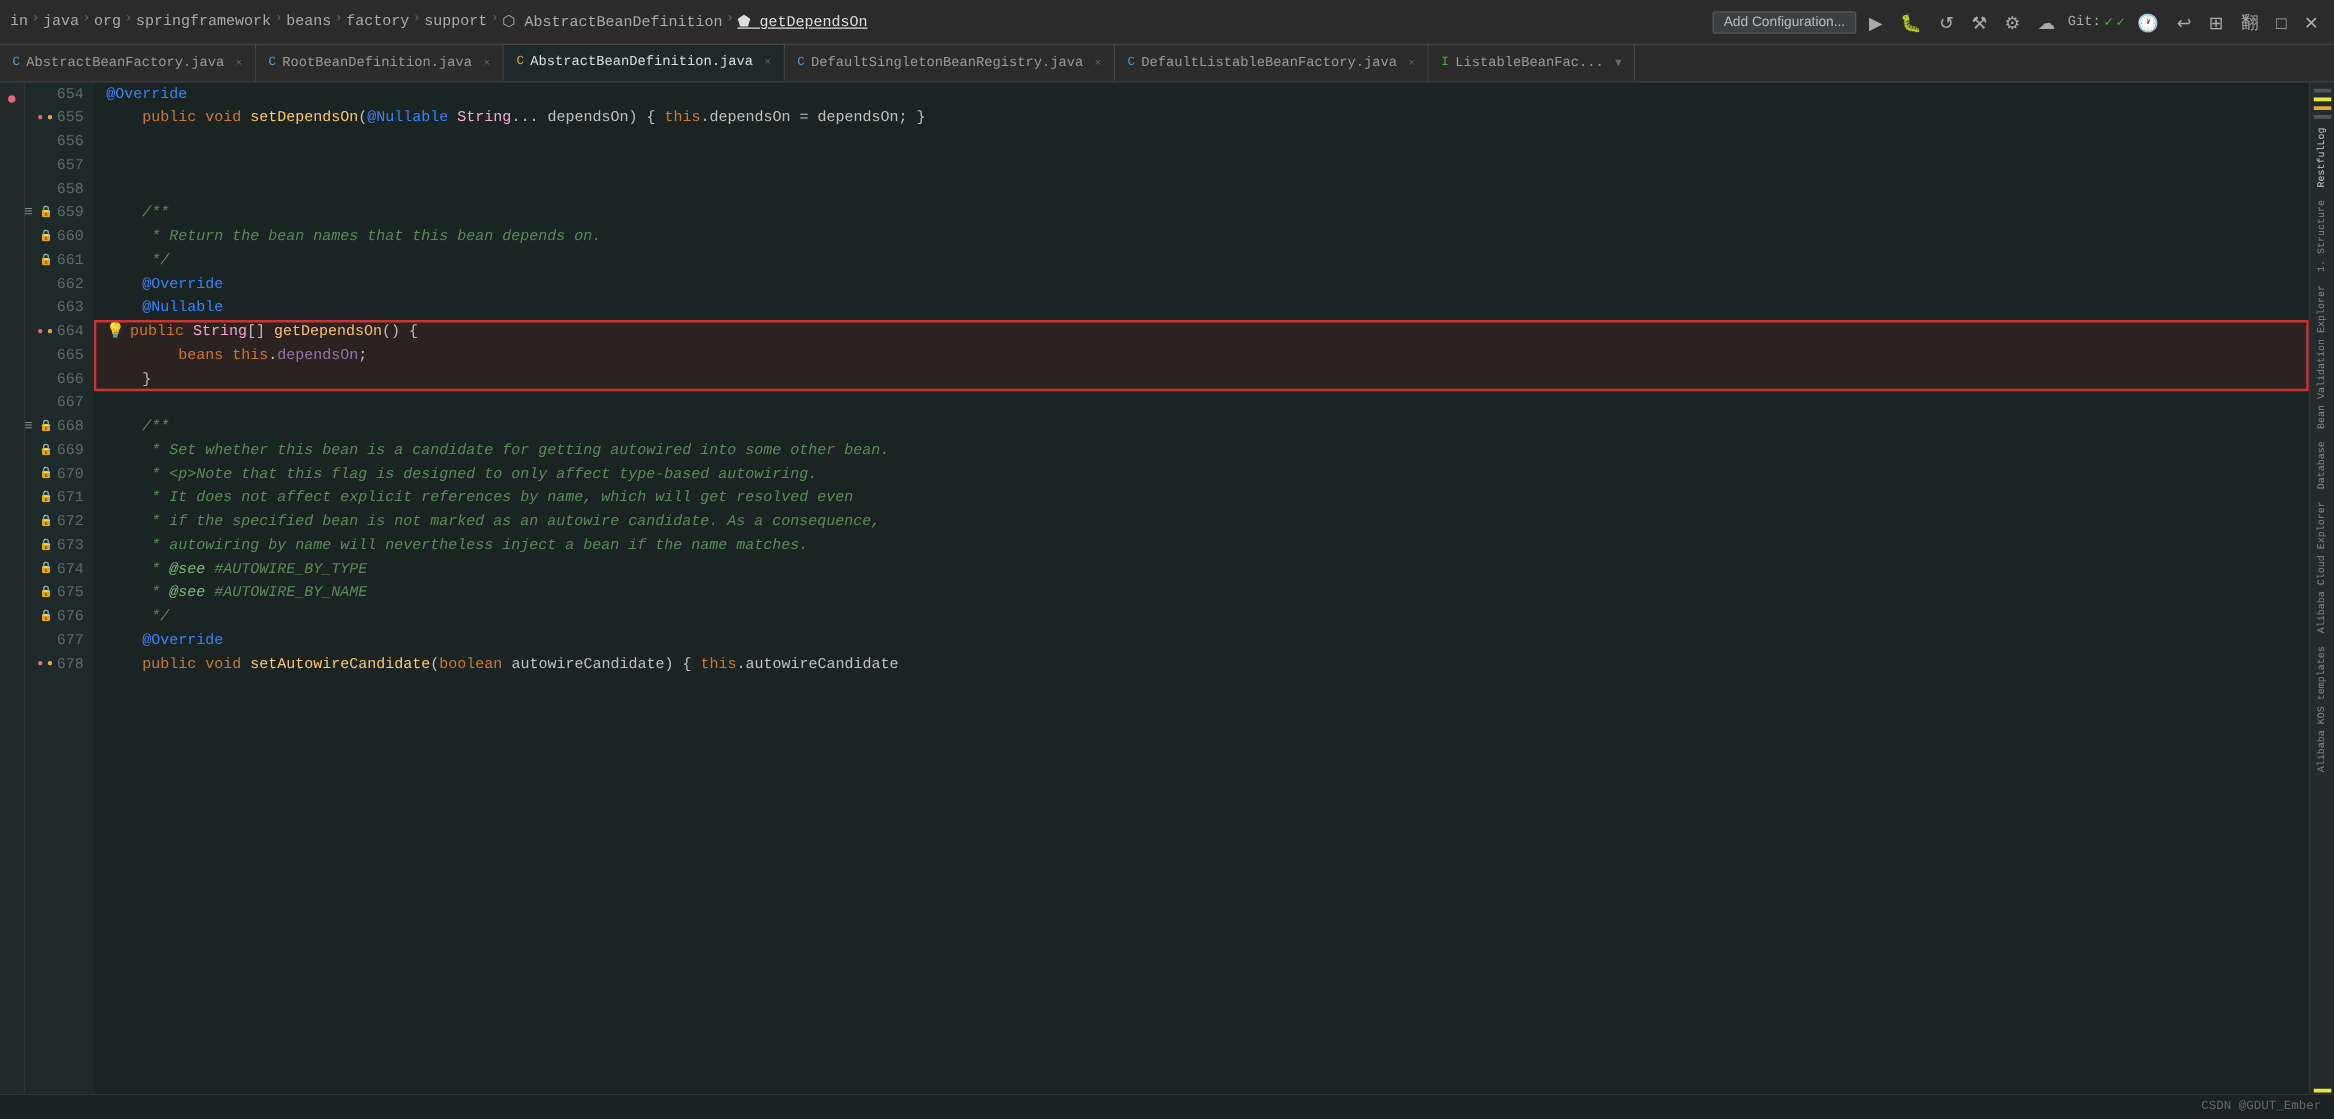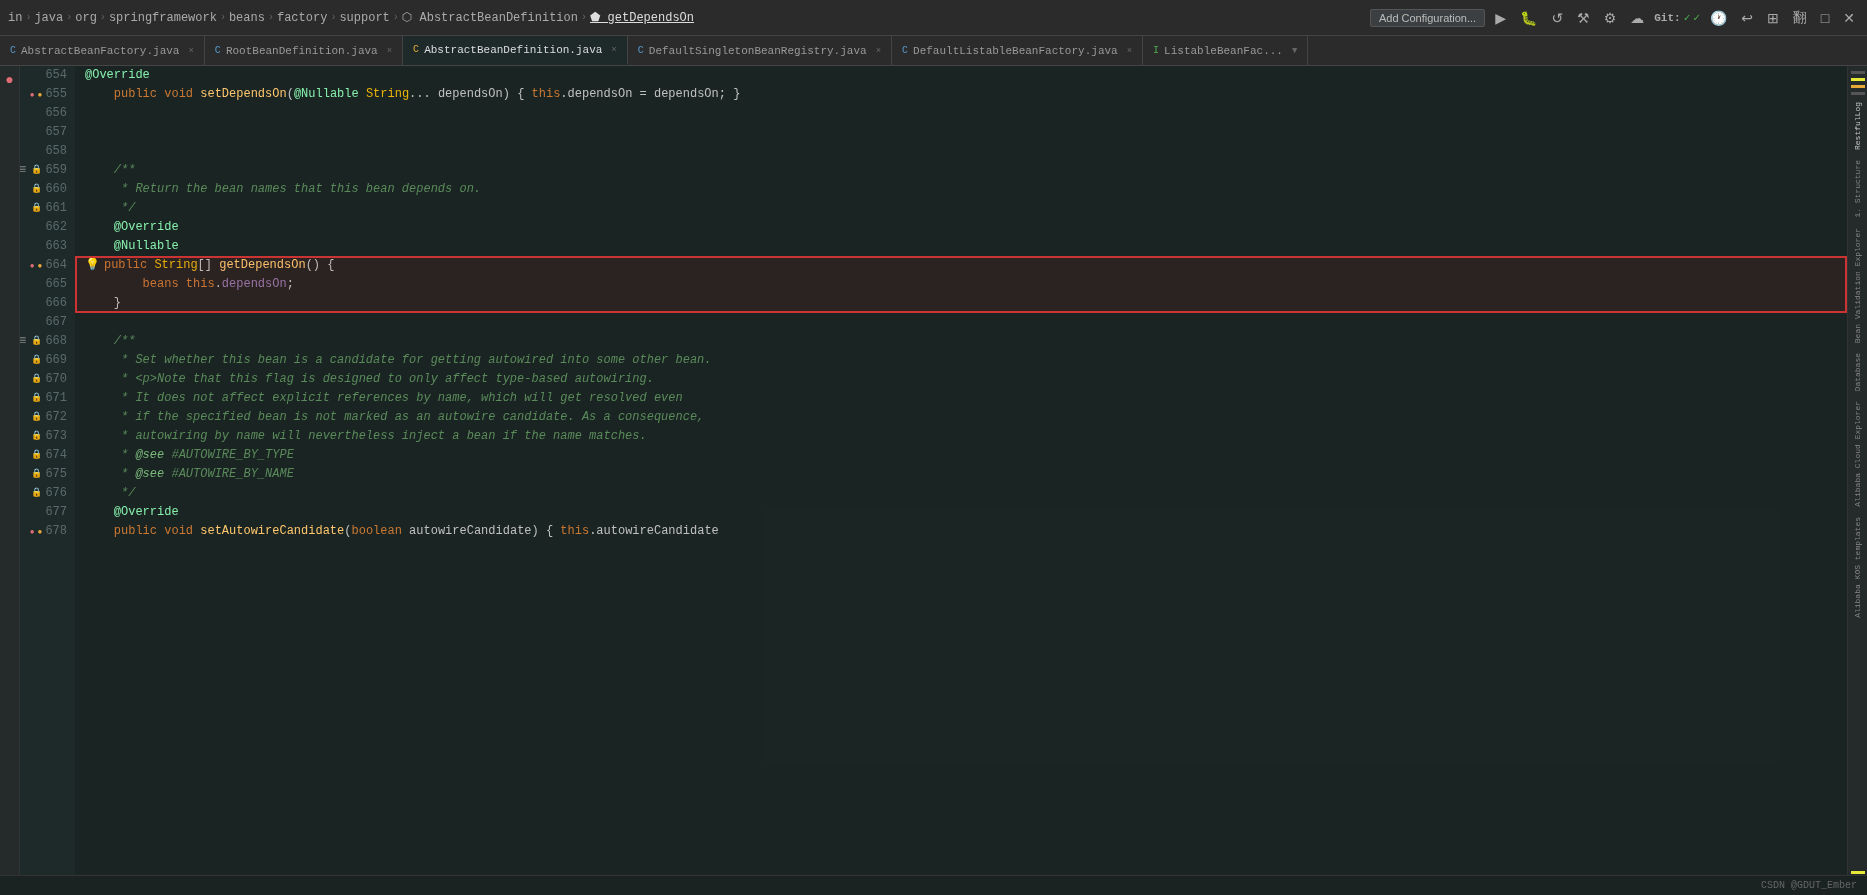--- a/index.html
+++ b/index.html
@@ -28,21 +28,20 @@
       background: #2b2b2b;
       height: 36px;
       padding: 0 8px;
       gap: 4px;
       border-bottom: 1px solid #444;
       flex-shrink: 0;
     }
 
     .toolbar-breadcrumb {
       display: flex;
-      align-items: center;
       gap: 3px;
       font-size: 12px;
       color: #aaa;
     }
     .breadcrumb-item {
       color: #aaa;
     }
     .breadcrumb-sep {
       color: #666;
       font-size: 10px;
@@ -74,21 +73,20 @@
       cursor: pointer;
       padding: 2px 4px;
     }
 
     .git-indicator {
       font-size: 11px;
       color: #aaa;
       display: flex;
       align-items: center;
       gap: 3px;
-      font-weight: bold;
     }
     .git-check { color: #4caf50; }
 
     
     .file-tabs {
       display: flex;
       align-items: center;
       background: #2b2b2b;
       height: 30px;
       border-bottom: 1px solid #444;
@@ -206,23 +204,23 @@
       left: 0;
       right: 0;
       border: 2px solid #cc3333;
       pointer-events: none;
       z-index: 5;
       background: rgba(204,51,51,0.05);
     }
 
     
     .kw { color: #cc7832; text-align: right; } 
-    .type { color: #eab308; } 
+    .type { color: #f9a8d4; } 
     .fn { color: #ffc66d; } 
-    .annotation { color: #86efac; } 
+    .annotation { color: #3b82f6; } 
     .comment { color: #5a8a5a; font-style: italic; } 
     .comment-tag { color: #7ab87a; font-style: italic; }
     .field { color: #9876aa; } 
     .plain { color: #c0c0c0; }
 
     
     .right-panel {
       width: 20px;
       background: #252a2a;
       display: flex;

